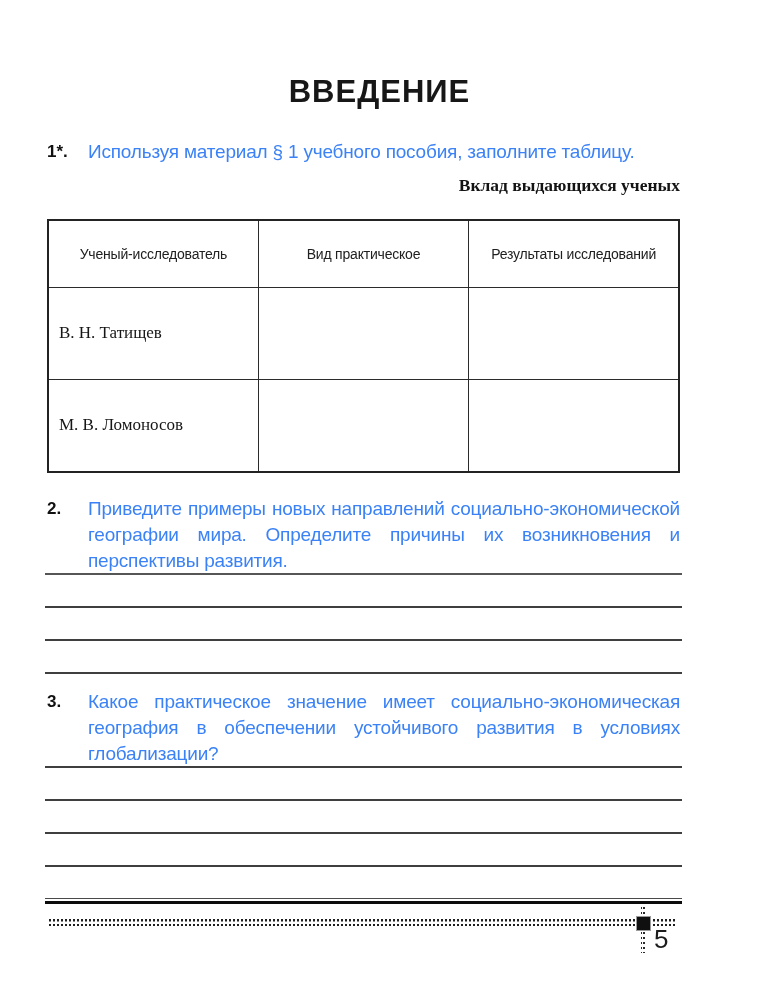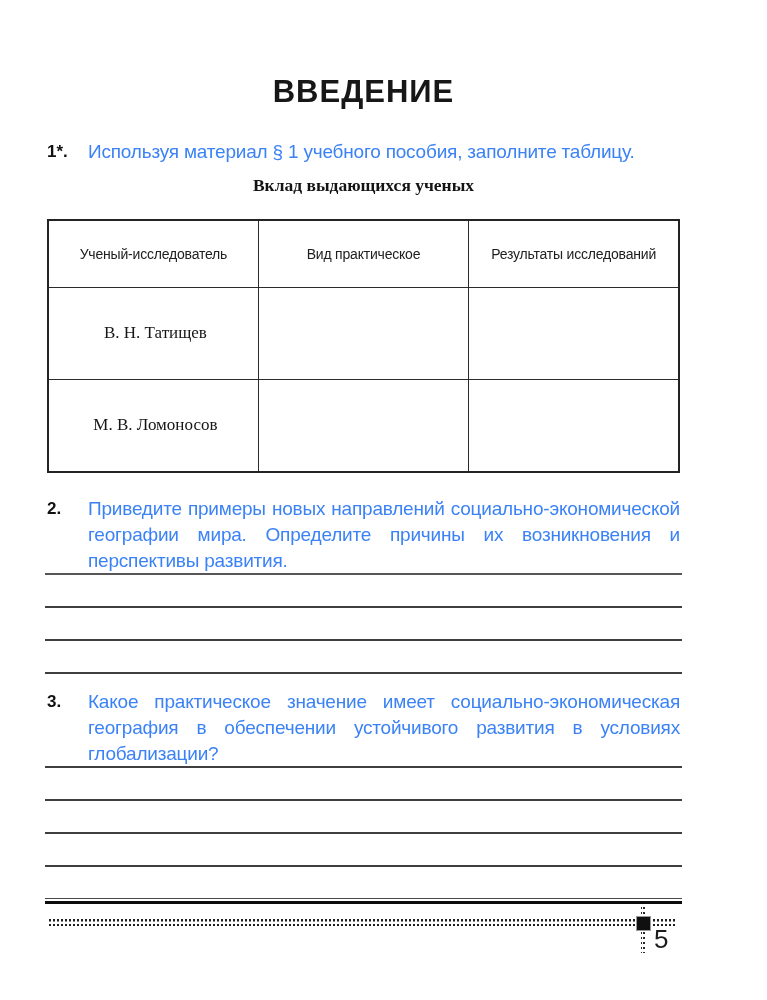--- a/index.html
+++ b/index.html
@@ -4,57 +4,57 @@
 <style>
   html,body{margin:0;padding:0;}
   body{
     width:767px;height:1000px;position:relative;background:#ffffff;
     font-family:"Liberation Sans",sans-serif;color:#1a1a1a;
     -webkit-font-smoothing:antialiased;overflow:hidden;
   }
   .content{position:absolute;left:47px;top:0;width:633px;height:1000px;}
 
   .page-title{
-    position:absolute;top:74px;left:0;width:100%;text-align:center;
+    position:absolute;top:74px;left:16px;width:100%;text-align:center;
     font-size:31px;font-weight:bold;letter-spacing:1px;color:#171717;
   }
 
   .task{position:absolute;left:0;width:100%;display:flex;align-items:flex-start;}
   .task-number{
     flex:0 0 41px;font-weight:bold;font-size:17px;line-height:26px;color:#111;
   }
   .task-text{
     flex:1;font-size:19px;line-height:26px;letter-spacing:-0.2px;color:#3b82f6;
     text-align:justify;
   }
   #task1{top:139px;}
   #task2{top:496px;}
   #task3{top:689px;}
 
   .table-title{
-    position:absolute;top:175px;left:0;width:100%;text-align:center;
+    position:absolute;top:175px;left:0;width:100%;text-align:right;
     font-family:"Liberation Serif","DejaVu Serif",serif;
     font-weight:bold;font-size:17.5px;line-height:21.5px;color:#141414;
   }
 
   table.fill-table{
     position:absolute;top:219px;left:0;width:633px;height:254px;
     border-collapse:collapse;table-layout:fixed;
   }
   table.fill-table th, table.fill-table td{
     border:1.5px solid #2b2b2b;
   }
   table.fill-table{border:2px solid #232323;}
   table.fill-table th{
     height:26px;font-weight:normal;font-size:14px;letter-spacing:-0.2px;
     color:#202020;text-align:center;padding:20px 2px;
   }
   table.fill-table td{
     height:45px;font-family:"Liberation Serif","DejaVu Serif",serif;
-    font-size:17px;color:#161616;text-align:center;padding:0 6px 0 10px;
+    font-size:17px;color:#161616;text-align:left;padding:0 6px 0 10px;
     vertical-align:middle;
   }
 
   .lines{position:absolute;left:-2px;width:637px;}
   #lines-a{top:573px;}
   #lines-b{top:766px;}
   .answer-line{height:0;border-top:2px solid #3f3f3f;margin-bottom:31px;}
   .answer-line.first{border-top-color:#565656;}
   .answer-line.thin-final{border-top:1.5px solid #4a4a4a;margin-bottom:1.5px;}
   .answer-line.thick-final{border-top:3px solid #0c0c0c;margin-bottom:0;}

